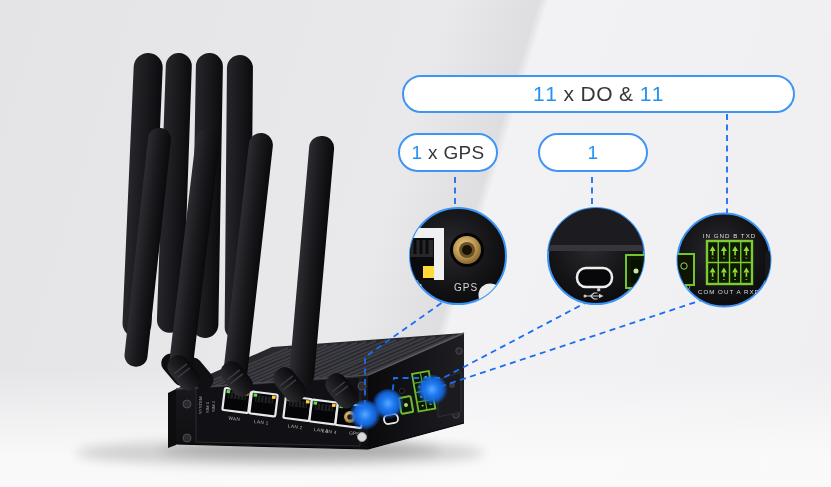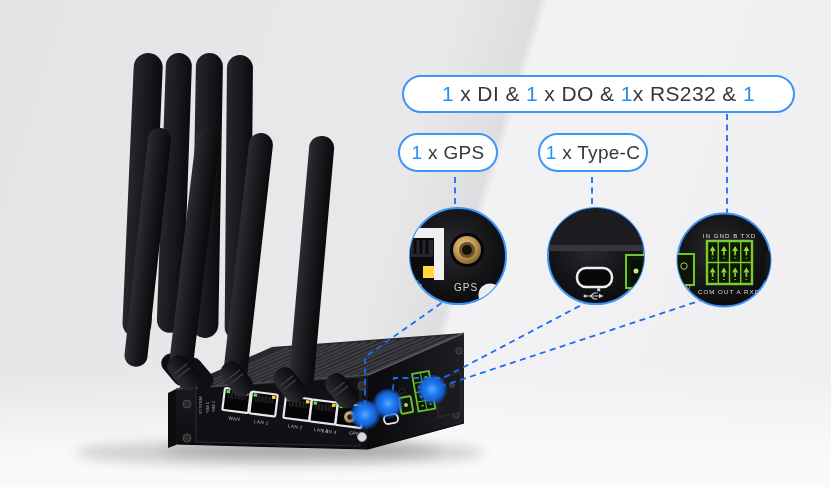--- a/index.html
+++ b/index.html
@@ -315,31 +315,28 @@
         </g>
         <text x="729.5" y="237.5" text-anchor="middle" font-size="6.2" letter-spacing="1" fill="#dcdcdf">IN GND B TXD</text>
         <text x="729" y="293.5" text-anchor="middle" font-size="6.2" letter-spacing="1" fill="#dcdcdf">COM OUT A RXD</text>
         <text x="688" y="291" text-anchor="middle" font-size="7" fill="#b9b9bc">V</text>
       </g>
     </g>
   </svg>
 
   <div class="pill pill-io">
     <span class="accent">1</span>
-      <span> x DI &amp; </span>
       <span class="accent">1</span>
       <span> x DO &amp; </span>
       <span class="accent">1</span>
-      <span>x RS232 &amp; </span>
       <span class="accent">1</span>
   </div>
 
   <div class="pill pill-gps">
     <span class="accent">1</span>
       <span> x GPS</span>
   </div>
 
   <div class="pill pill-typec">
     <span class="accent">1</span>
-      <span> x Type-C</span>
   </div>
 
 </div>
 
 </body></html>

